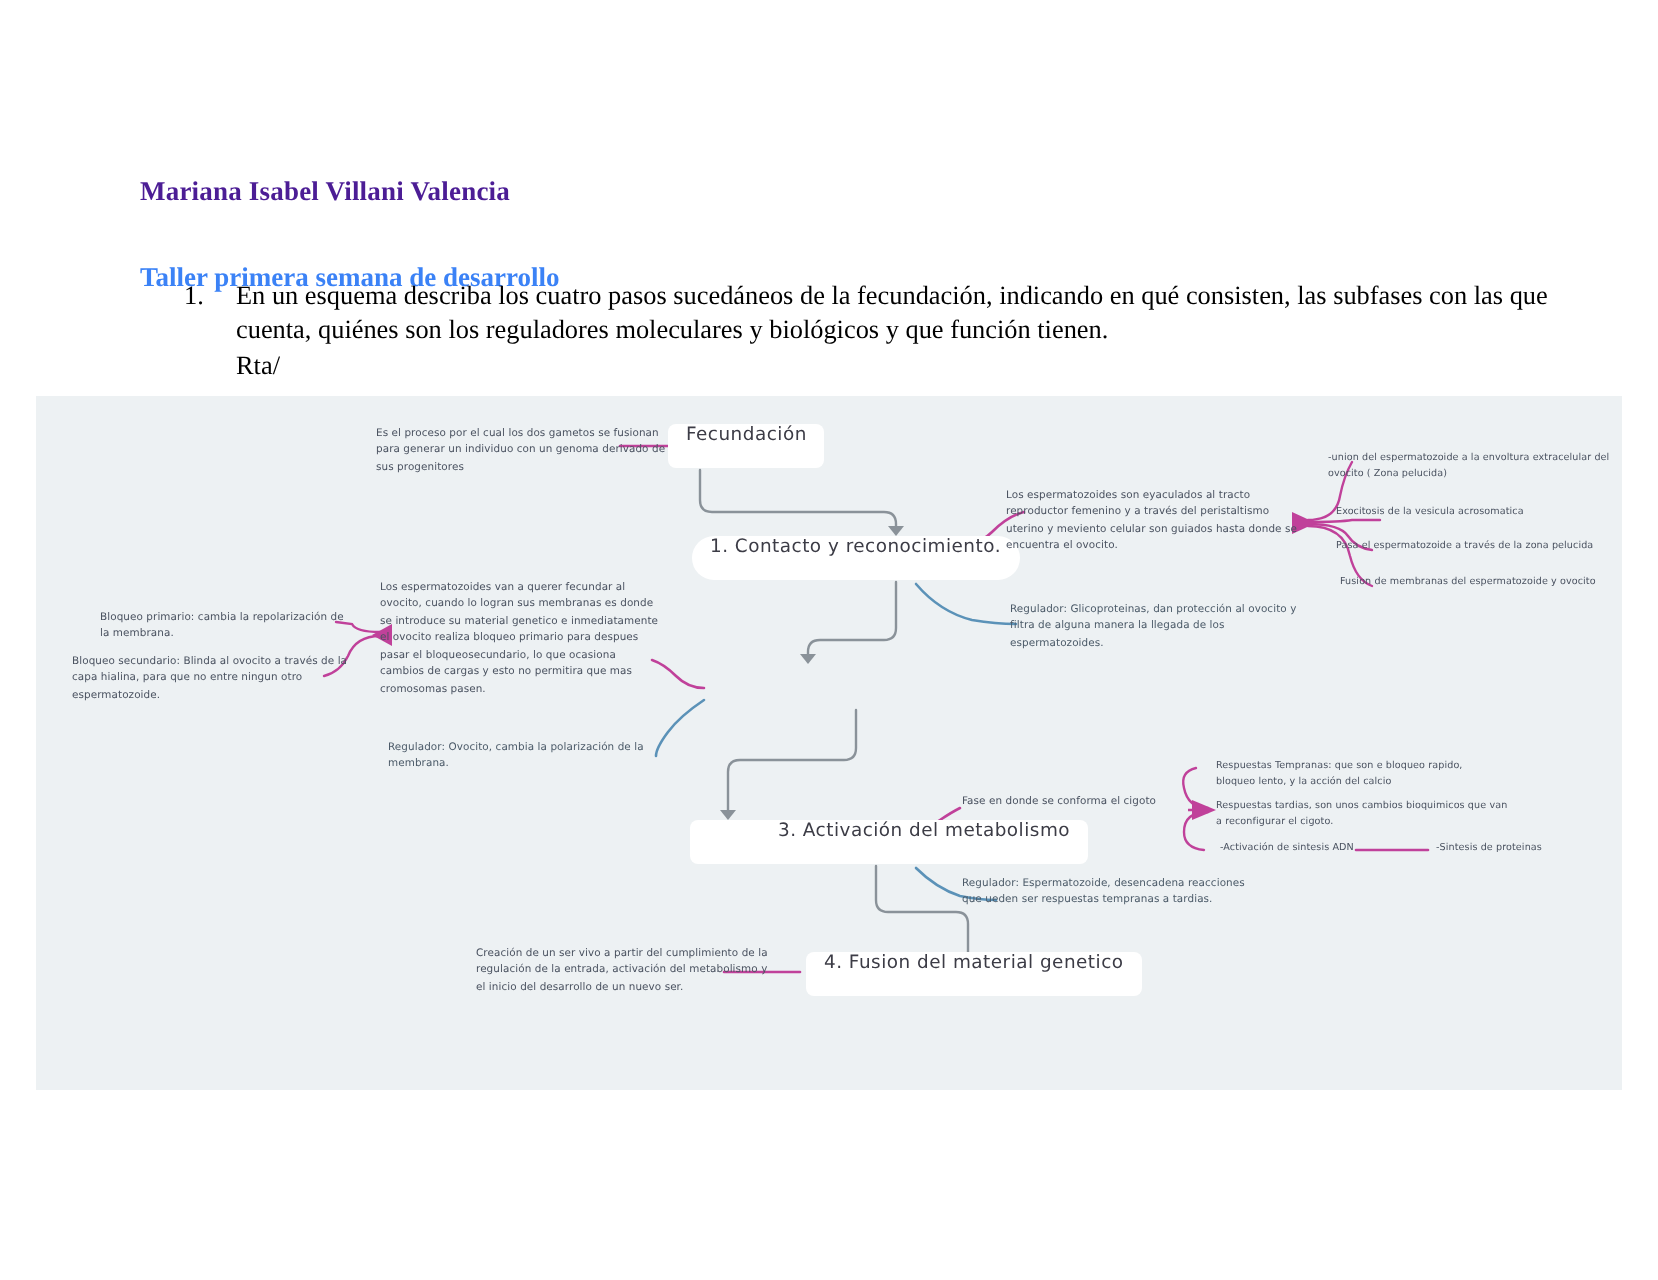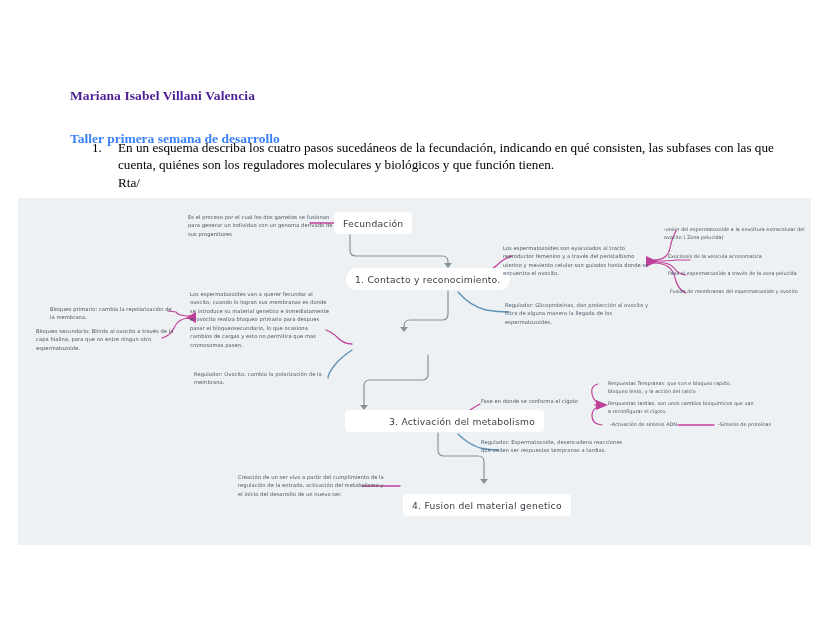--- a/index.html
+++ b/index.html
@@ -65,30 +65,29 @@
   
   .node {
     position: absolute;
     background: #ffffff;
     border-radius: 4px;
     color: #3c3c46;
     font-family: "DejaVu Sans", sans-serif;
     font-size: 9.2px;
     letter-spacing: .25px;
     display: flex;
-    align-items: center;
     padding: 0 9px;
     white-space: nowrap;
     box-shadow: 0 0 0 0 rgba(0,0,0,0);
   }
   .node-root { left: 316px; top: 14px; height: 22px; }
   .node-s1   { left: 328px; top: 70px;  height: 22px; border-radius: 11px; }
   .node-s2   { left: 330px; top: 134px; height: 22px; }
   .node-s3   { left: 327px; top: 212px; height: 22px; padding-left: 44px; }
-  .node-s4   { left: 385px; top: 296px; height: 22px; }
+  .node-s4   { left: 385px; top: 278px; height: 22px; }
 
   
   .note {
     position: absolute;
     font-family: "DejaVu Sans", sans-serif;
     font-size: 5.2px;
     line-height: 1.62;
     color: #4a5260;
     letter-spacing: .05px;
   }

